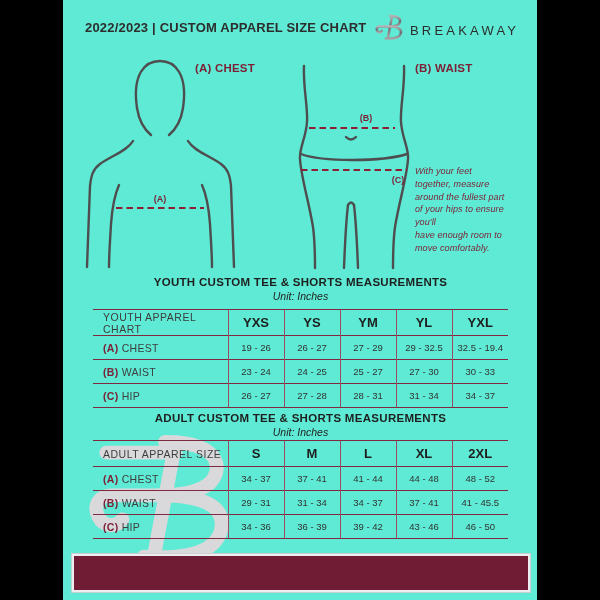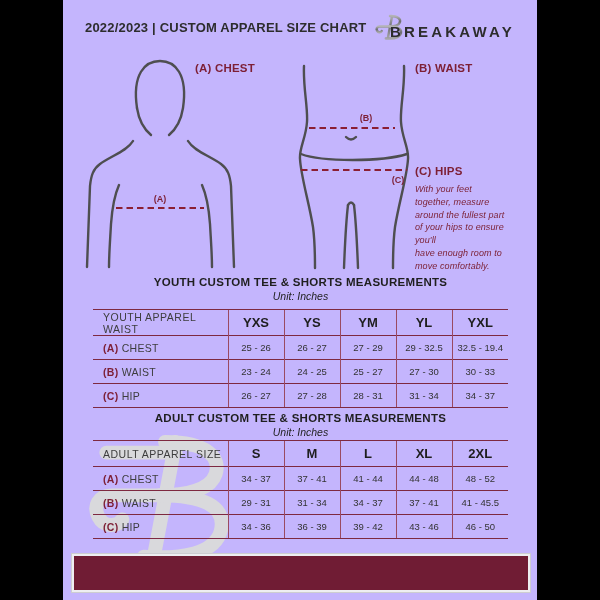--- a/index.html
+++ b/index.html
@@ -2,30 +2,30 @@
 <html><head>
 <meta charset="utf-8">
 <style>
   html,body{margin:0;padding:0;}
   body{
     width:600px;height:600px;background:#000;position:relative;overflow:hidden;
     font-family:"Liberation Sans",sans-serif;
   }
   .page{
     position:absolute;left:63px;top:0;width:474px;height:600px;
-    background:#c4b5fd;overflow:hidden;
+    background:#5eead4;overflow:hidden;
   }
   
   .hdr-title{
     position:absolute;left:22px;top:20px;font-weight:700;font-size:13px;
     color:#2d2d2d;letter-spacing:.2px;white-space:nowrap;
   }
   .logo-sm{position:absolute;left:311px;top:13px;}
   .brand-name{
-    position:absolute;left:327px;top:23px;font-weight:700;font-size:15px;
+    position:absolute;left:347px;top:23px;font-weight:400;font-size:13px;
     color:#2d2d2d;letter-spacing:3.2px;white-space:nowrap;
   }
   
   .torso-svg{position:absolute;left:20px;top:58px;}
   .lower-svg{position:absolute;left:231px;top:62px;}
   
   .instr{position:absolute;}
   .instr h3{
     margin:0 0 6px 0;font-size:11.5px;font-weight:700;color:#7d1f35;letter-spacing:.2px;
   }
@@ -122,21 +122,20 @@
     <text x="104" y="121" text-anchor="middle" font-size="9" font-weight="bold" fill="#7d1f35">(C)</text>
   </svg>
 
   <div class="instr instr-a">
     <h3>(A) CHEST</h3>
   </div>
   <div class="instr instr-b">
     <h3>(B) WAIST</h3>
   </div>
   <div class="instr instr-c">
-    <h3>(C) HIPS</h3>
     <p>With your feet
 together, measure
 around the fullest part
 of your hips to ensure
 you'll
 have enough room to
 move comfortably.</p>
   </div>
 
   <svg class="watermark" width="160" height="176" viewBox="0 0 30 27">
@@ -157,30 +156,30 @@
       <colgroup>
           <col style="width:135px">
           <col style="width:56px">
           <col style="width:56px">
           <col style="width:56px">
           <col style="width:56px">
           <col style="width:56px">
         </colgroup>
       <tbody>
           <tr class="hdr-row">
-        <td class="lbl">YOUTH APPAREL WAIST</td>
+        <td class="lbl">YOUTH APPAREL CHART</td>
         <td>YXS</td>
         <td>YS</td>
         <td>YM</td>
         <td>YL</td>
         <td>YXL</td>
       </tr>
       <tr>
         <td class="lbl"><span class="row-key">(A)</span> <span class="row-lbl">CHEST</span></td>
-        <td>25 - 26</td>
+        <td>19 - 26</td>
         <td>26 - 27</td>
         <td>27 - 29</td>
         <td>29 - 32.5</td>
         <td>32.5 - 19.4</td>
       </tr>
       <tr>
         <td class="lbl"><span class="row-key">(B)</span> <span class="row-lbl">WAIST</span></td>
         <td>23 - 24</td>
         <td>24 - 25</td>
         <td>25 - 27</td>

